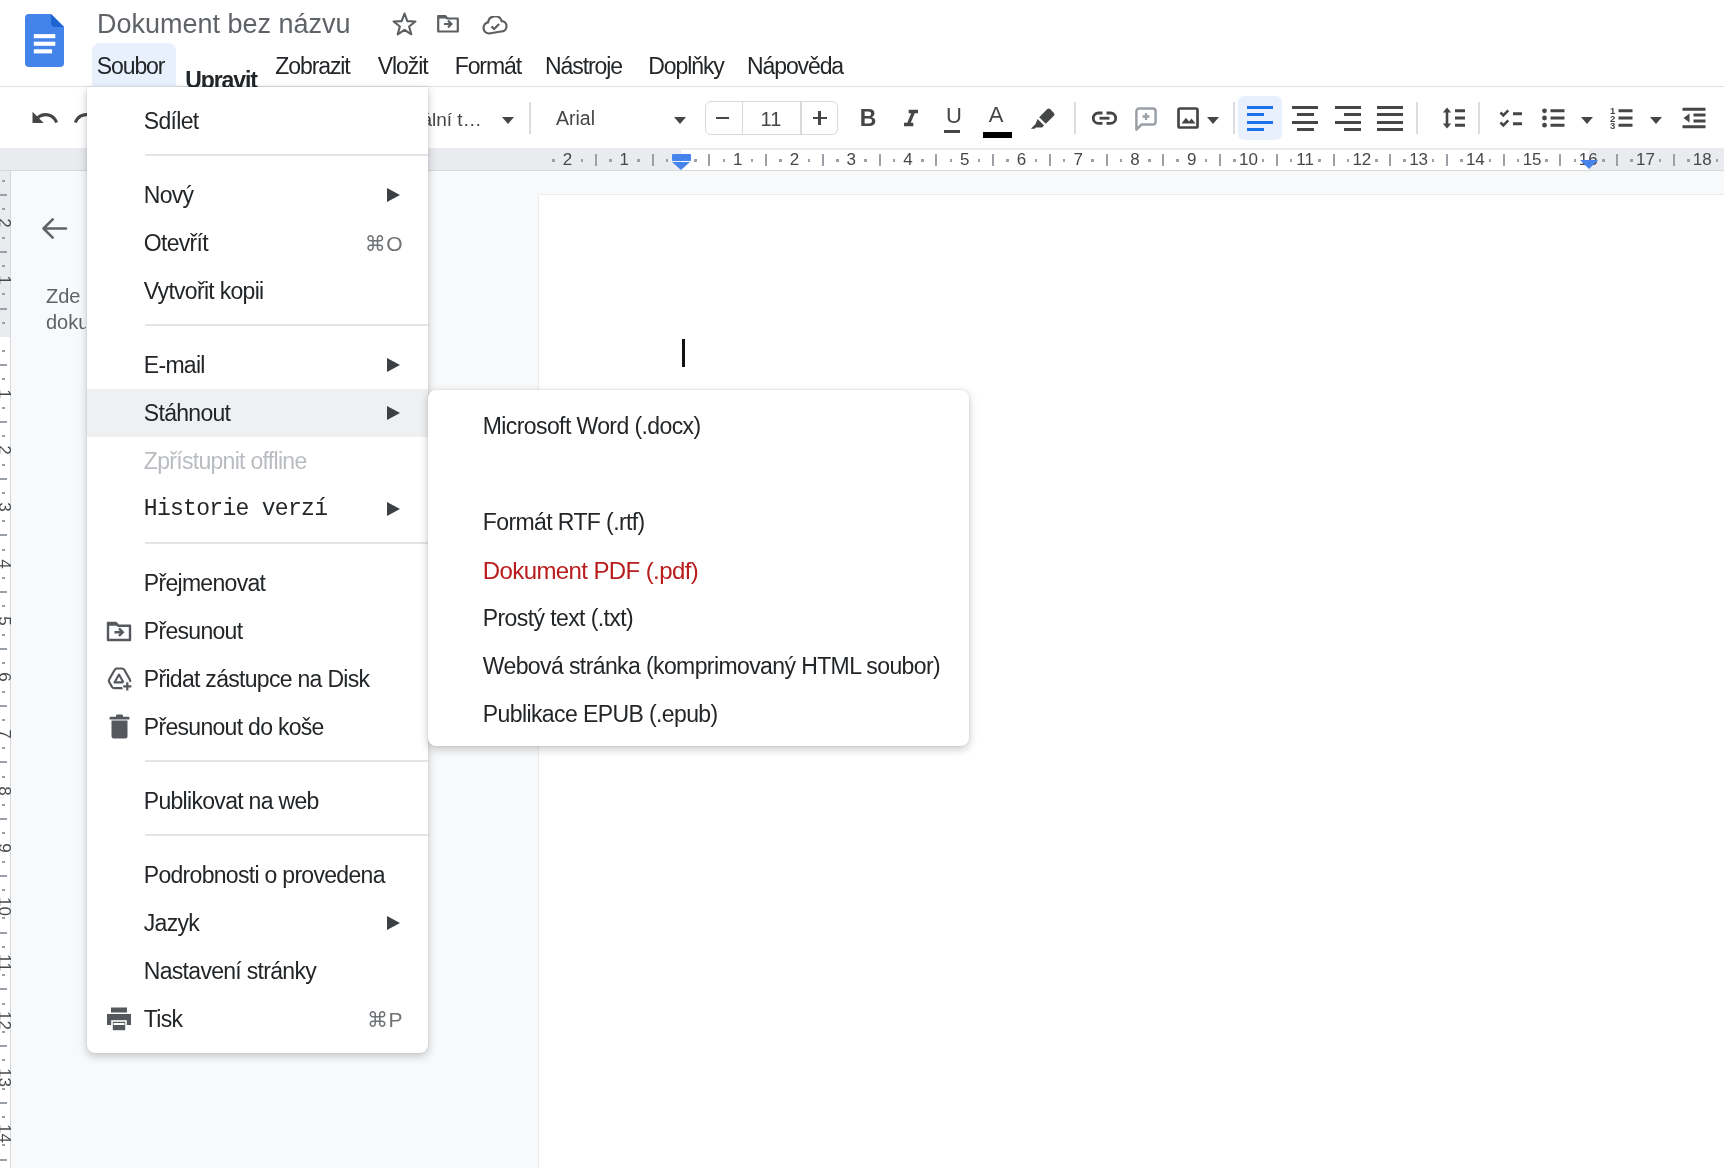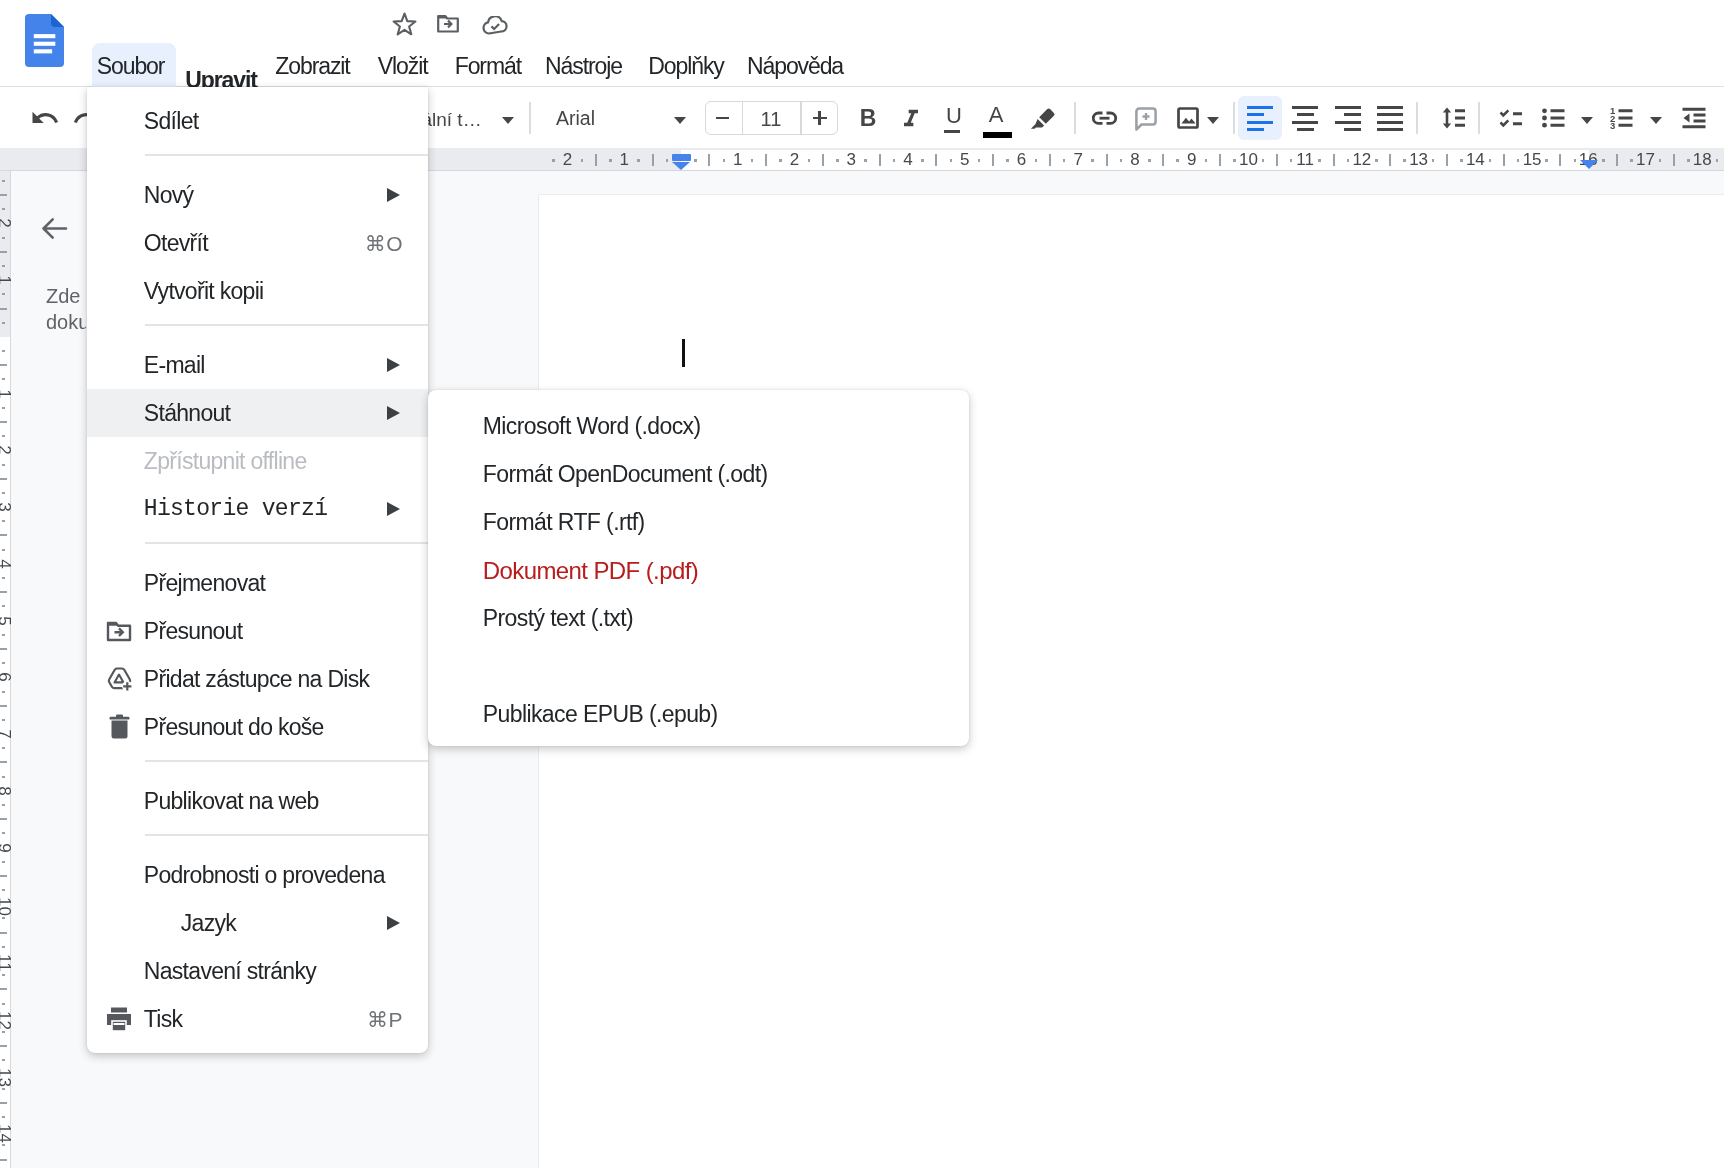--- a/index.html
+++ b/index.html
@@ -287,20 +287,21 @@
 </svg>
 <div style="position:absolute;left:0px;top:0px;width:1724px;height:87px;background:#fff;"></div>
 <div style="position:absolute;left:0px;top:85.5px;width:1724px;height:1.8px;background:#e0e2e4;"></div>
 <svg style="position:absolute;left:25px;top:14px;width:39px;height:53px;" viewBox="0 0 39 53">
 <path d="M4 0 h22 l13 13 v36 a4 4 0 0 1 -4 4 H4 a4 4 0 0 1 -4 -4 V4 a4 4 0 0 1 4 -4 z" fill="#4483ea"></path>
 <path d="M26 0 l13 13 h-9 a4 4 0 0 1 -4 -4 z" fill="#1c64d0"></path>
 <rect x="8.8" y="20.1" width="21.5" height="4.1" fill="#fff"></rect>
 <rect x="8.8" y="27.7" width="21.5" height="4.1" fill="#fff"></rect>
 <rect x="8.8" y="35.3" width="18.3" height="4.1" fill="#fff"></rect>
 </svg>
+<div style="position:absolute;left:97px;top:6.5px;height:35px;line-height:35px;font-size:27px;color:#5f6368;letter-spacing:0px;font-weight:400;white-space:nowrap;">Dokument bez názvu</div>
 <svg style="position:absolute;left:392px;top:11.5px;width:25px;height:25px;" viewBox="0 0 25 25">
 <path d="M12.5 1.5 L15.3 9.1 L23.4 9.45 L17.1 14.5 L19.3 22.3 L12.5 17.8 L5.7 22.3 L7.9 14.5 L1.6 9.45 L9.7 9.1 Z" fill="none" stroke="#5c5f62" stroke-width="2.1" stroke-linejoin="round"></path>
 </svg>
 <svg style="position:absolute;left:436px;top:13px;width:24px;height:22px;" viewBox="0 0 24 22">
 <path d="M2.2 3 h7 l2 2.5 h10.6 v13 h-19.6 z" fill="none" stroke="#5c5f62" stroke-width="2.2" stroke-linejoin="round"></path>
 <path d="M2.2 3 h7 l2 2.5 h-9 z" fill="#5c5f62"></path>
 <path d="M8 11 h7 M12 7.6 l3.4 3.4 -3.4 3.4" fill="none" stroke="#5c5f62" stroke-width="2.2"></path>
 </svg>
 <svg style="position:absolute;left:482px;top:15.5px;width:27px;height:20px;" viewBox="0 0 27 20">
 <path d="M7 17.5 a5.6 5.6 0 0 1 -.9 -11.1 a7 7 0 0 1 13.6 -1.3 a5.2 5.2 0 0 1 .6 10.3 q-.6 .1 -1.3 .1 z" fill="none" stroke="#5c5f62" stroke-width="2.2" stroke-linejoin="round"></path>
@@ -329,21 +330,21 @@
 <div style="position:absolute;left:387px;top:406px;width:0px;height:0px;border-top:7px solid transparent;border-bottom:7px solid transparent;border-left:13px solid #3c4043;"></div>
 <div style="position:absolute;left:143.8px;top:445.5px;height:31px;line-height:31px;font-size:23px;color:#b9bdc1;letter-spacing:-0.7px;font-weight:400;white-space:nowrap;">Zpřístupnit offline</div>
 <div style="position:absolute;left:143.8px;top:493.5px;height:31px;line-height:31px;font-size:23px;color:#232629;letter-spacing:-0.7px;font-weight:400;white-space:nowrap;font-family:Liberation Mono, monospace;">Historie verzí</div>
 <div style="position:absolute;left:387px;top:502px;width:0px;height:0px;border-top:7px solid transparent;border-bottom:7px solid transparent;border-left:13px solid #3c4043;"></div>
 <div style="position:absolute;left:143.8px;top:567.5px;height:31px;line-height:31px;font-size:23px;color:#232629;letter-spacing:-0.7px;font-weight:400;white-space:nowrap;">Přejmenovat</div>
 <div style="position:absolute;left:143.8px;top:615.5px;height:31px;line-height:31px;font-size:23px;color:#232629;letter-spacing:-0.7px;font-weight:400;white-space:nowrap;">Přesunout</div>
 <div style="position:absolute;left:143.8px;top:663.5px;height:31px;line-height:31px;font-size:23px;color:#232629;letter-spacing:-0.7px;font-weight:400;white-space:nowrap;">Přidat zástupce na Disk</div>
 <div style="position:absolute;left:143.8px;top:711.5px;height:31px;line-height:31px;font-size:23px;color:#232629;letter-spacing:-0.7px;font-weight:400;white-space:nowrap;">Přesunout do koše</div>
 <div style="position:absolute;left:143.8px;top:785.5px;height:31px;line-height:31px;font-size:23px;color:#232629;letter-spacing:-0.7px;font-weight:400;white-space:nowrap;">Publikovat na web</div>
 <div style="position:absolute;left:143.8px;top:859.5px;height:31px;line-height:31px;font-size:23px;color:#232629;letter-spacing:-0.7px;font-weight:400;white-space:nowrap;">Podrobnosti o provedena</div>
-<div style="position:absolute;left:143.8px;top:907.5px;height:31px;line-height:31px;font-size:23px;color:#232629;letter-spacing:-0.7px;font-weight:400;white-space:nowrap;margin-left:37px;">Jazyk</div>
+<div style="position:absolute;left:143.8px;top:907.5px;height:31px;line-height:31px;font-size:23px;color:#232629;letter-spacing:-0.7px;font-weight:400;white-space:nowrap;">Jazyk</div>
 <div style="position:absolute;left:387px;top:916px;width:0px;height:0px;border-top:7px solid transparent;border-bottom:7px solid transparent;border-left:13px solid #3c4043;"></div>
 <div style="position:absolute;left:143.8px;top:955.5px;height:31px;line-height:31px;font-size:23px;color:#232629;letter-spacing:-0.7px;font-weight:400;white-space:nowrap;">Nastavení stránky</div>
 <div style="position:absolute;left:143.8px;top:1003.5px;height:31px;line-height:31px;font-size:23px;color:#232629;letter-spacing:-0.7px;font-weight:400;white-space:nowrap;">Tisk</div>
 <div style="position:absolute;right:403px;top:1004.5px;height:29px;line-height:29px;font-size:21px;color:#6f7377;letter-spacing:0.5px;font-weight:400;white-space:nowrap;right:1321px;">⌘P</div>
 <div style="position:absolute;left:144.5px;top:154px;width:283.5px;height:1.5px;background:#e2e4e6;"></div>
 <div style="position:absolute;left:144.5px;top:324px;width:283.5px;height:1.5px;background:#e2e4e6;"></div>
 <div style="position:absolute;left:144.5px;top:542px;width:283.5px;height:1.5px;background:#e2e4e6;"></div>
 <div style="position:absolute;left:144.5px;top:760px;width:283.5px;height:1.5px;background:#e2e4e6;"></div>
 <div style="position:absolute;left:144.5px;top:834px;width:283.5px;height:1.5px;background:#e2e4e6;"></div>
 <svg style="position:absolute;left:106px;top:621px;width:26px;height:21px;" viewBox="0 0 26 21">
@@ -363,17 +364,17 @@
 <rect x="8" y="0.5" width="7" height="3.4" rx="1.2" fill="#55585c"></rect>
 </svg>
 <svg style="position:absolute;left:105px;top:1007px;width:28px;height:25px;" viewBox="0 0 28 25">
 <rect x="6" y="0.5" width="16" height="5" fill="#55585c"></rect>
 <path d="M2 7 h24 v11 h-5 v-4 h-14 v4 h-5 z" fill="#55585c"></path>
 <rect x="7" y="14" width="14" height="10" fill="#55585c" stroke="#fff" stroke-width="1.6"></rect>
 <rect x="8.5" y="16" width="11" height="2" fill="#fff"></rect>
 </svg>
 <div style="position:absolute;left:428px;top:390px;width:541px;height:356px;background:#fff;border-radius:8px;box-shadow:0 3px 10px rgba(0,0,0,.22),0 0 2px rgba(0,0,0,.12);"></div>
 <div style="position:absolute;left:482.8px;top:410.5px;height:31px;line-height:31px;font-size:23px;color:#232629;letter-spacing:-0.6px;font-weight:400;white-space:nowrap;">Microsoft Word (.docx)</div>
-<div style="position:absolute;left:482.8px;top:458.5px;height:31px;line-height:31px;font-size:23px;color:#232629;letter-spacing:-0.6px;font-weight:400;white-space:nowrap;">Formát OpenDocument (.odt)</div>
 <div style="position:absolute;left:482.8px;top:506.5px;height:31px;line-height:31px;font-size:23px;color:#232629;letter-spacing:-0.6px;font-weight:400;white-space:nowrap;">Formát RTF (.rtf)</div>
 <div style="position:absolute;left:482.8px;top:554.5px;height:31px;line-height:31px;font-size:24px;color:#b91c1c;letter-spacing:-0.6px;font-weight:400;white-space:nowrap;">Dokument PDF (.pdf)</div>
 <div style="position:absolute;left:482.8px;top:602.5px;height:31px;line-height:31px;font-size:23px;color:#232629;letter-spacing:-0.6px;font-weight:400;white-space:nowrap;">Prostý text (.txt)</div>
+<div style="position:absolute;left:482.8px;top:650.5px;height:31px;line-height:31px;font-size:23px;color:#232629;letter-spacing:-0.6px;font-weight:400;white-space:nowrap;">Webová stránka (komprimovaný HTML soubor)</div>
 <div style="position:absolute;left:482.8px;top:698.5px;height:31px;line-height:31px;font-size:23px;color:#232629;letter-spacing:-0.6px;font-weight:400;white-space:nowrap;">Publikace EPUB (.epub)</div>
 </div>
 </body></html>

